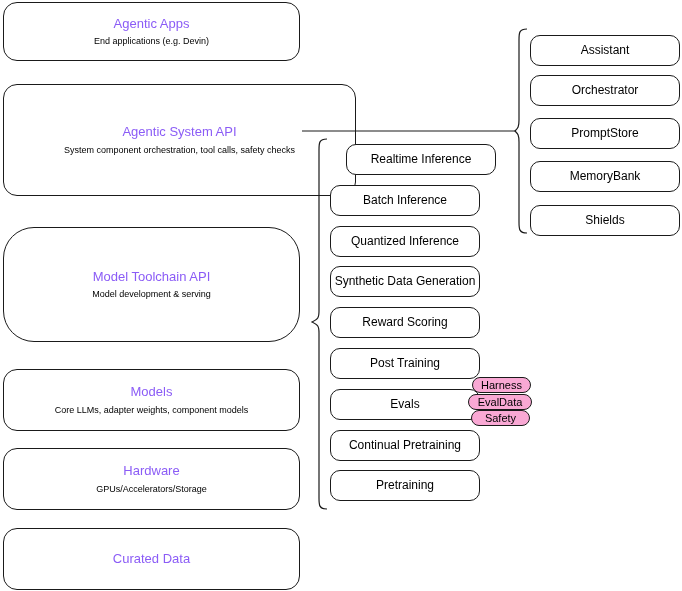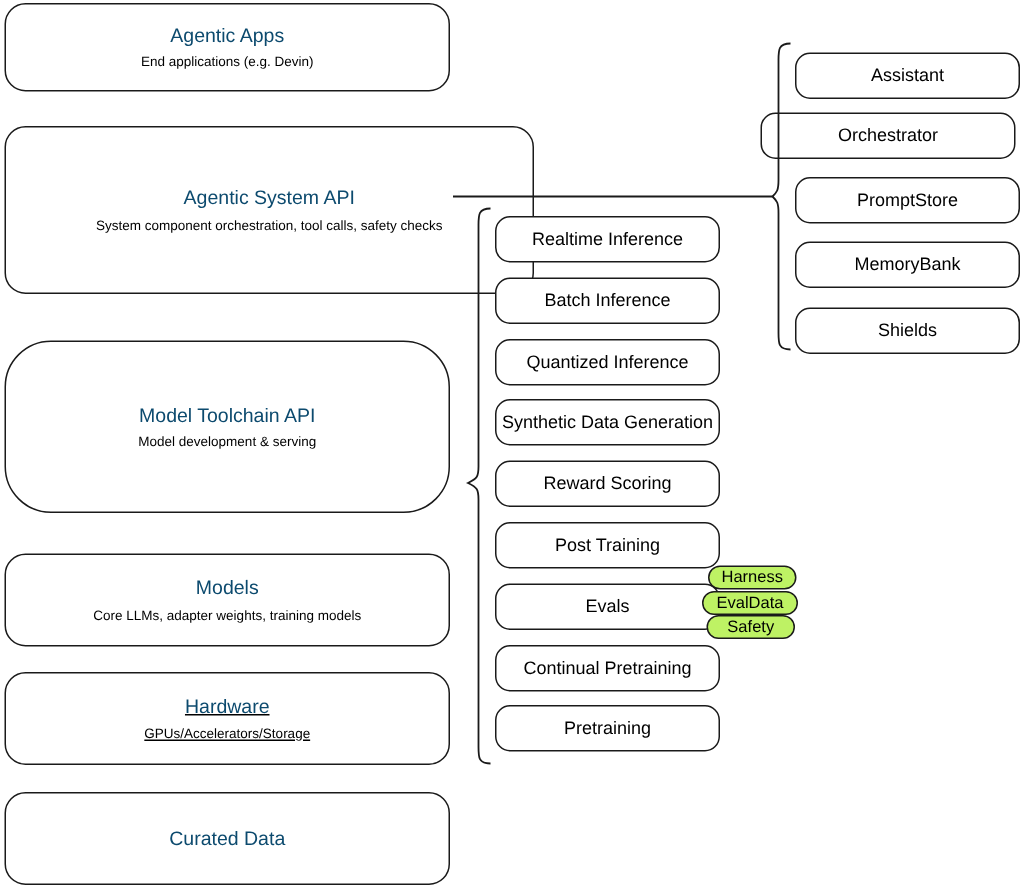--- a/index.html
+++ b/index.html
@@ -29,37 +29,37 @@
     background: #ffffff;
     display: flex;
     flex-direction: column;
     align-items: center;
     justify-content: center;
     text-align: center;
     line-height: 1.25;
   }
   .layer .title {
     font-size: 13px;
-    color: #0c4a6e;
+    color: #8b5cf6;
   }
   .layer .subtitle {
     font-size: 9px;
     color: #000;
     margin-top: 4px;
   }
   .chip {
     font-size: 12px;
     border-radius: 10px;
   }
   .pill {
     position: absolute;
     box-sizing: border-box;
     border: 1px solid #1a1a1a;
     border-radius: 11px;
-    background: #bef264;
+    background: #f9a8d4;
     display: flex;
     align-items: center;
     justify-content: center;
     font-size: 11px;
     line-height: 1;
     z-index: 5;
   }
   svg.overlay {
     position: absolute;
     left: 0; top: 0;
@@ -89,33 +89,33 @@
     <div class="subtitle">System component orchestration, tool calls, safety checks</div>
   </div>
 
   <div class="node layer" style="left:3px; top:227px; width:297px; height:115px;border-radius:31px;">
     <div class="title">Model Toolchain API</div>
     <div class="subtitle">Model development &amp; serving</div>
   </div>
 
   <div class="node layer" style="left:3px; top:369px; width:297px; height:62px;">
     <div class="title">Models</div>
-    <div class="subtitle">Core LLMs, adapter weights, training models</div>
+    <div class="subtitle">Core LLMs, adapter weights, component models</div>
   </div>
 
-  <div class="node layer" style="left:3px; top:448px; width:297px; height:62px;text-decoration:underline;">
+  <div class="node layer" style="left:3px; top:448px; width:297px; height:62px;">
     <div class="title">Hardware</div>
     <div class="subtitle">GPUs/Accelerators/Storage</div>
   </div>
 
   <div class="node layer" style="left:3px; top:528px; width:297px; height:62px;">
     <div class="title">Curated Data</div>
   </div>
 
-  <div class="node chip" style="left:330px; top:144px; width:150px; height:31px;">
+  <div class="node chip" style="left:346px; top:144px; width:150px; height:31px;">
     <span>Realtime Inference</span>
   </div>
   <div class="node chip" style="left:330px; top:185px; width:150px; height:31px;">
     <span>Batch Inference</span>
   </div>
   <div class="node chip" style="left:330px; top:226px; width:150px; height:31px;">
     <span>Quantized Inference</span>
   </div>
   <div class="node chip" style="left:330px; top:266px; width:150px; height:31px;">
     <span>Synthetic Data Generation</span>
@@ -142,21 +142,21 @@
   <div class="pill" style="left:468px; top:394px; width:64px; height:16px;">
     <span>EvalData</span>
   </div>
   <div class="pill" style="left:471px; top:410px; width:59px; height:16px;">
     <span>Safety</span>
   </div>
 
   <div class="node chip" style="left:530px; top:35px; width:150px; height:31px;">
     <span>Assistant</span>
   </div>
-  <div class="node chip" style="left:507px; top:75px; width:170px; height:31px;">
+  <div class="node chip" style="left:530px; top:75px; width:150px; height:31px;">
     <span>Orchestrator</span>
   </div>
   <div class="node chip" style="left:530px; top:118px; width:150px; height:31px;">
     <span>PromptStore</span>
   </div>
   <div class="node chip" style="left:530px; top:161px; width:150px; height:31px;">
     <span>MemoryBank</span>
   </div>
   <div class="node chip" style="left:530px; top:205px; width:150px; height:31px;">
     <span>Shields</span>

